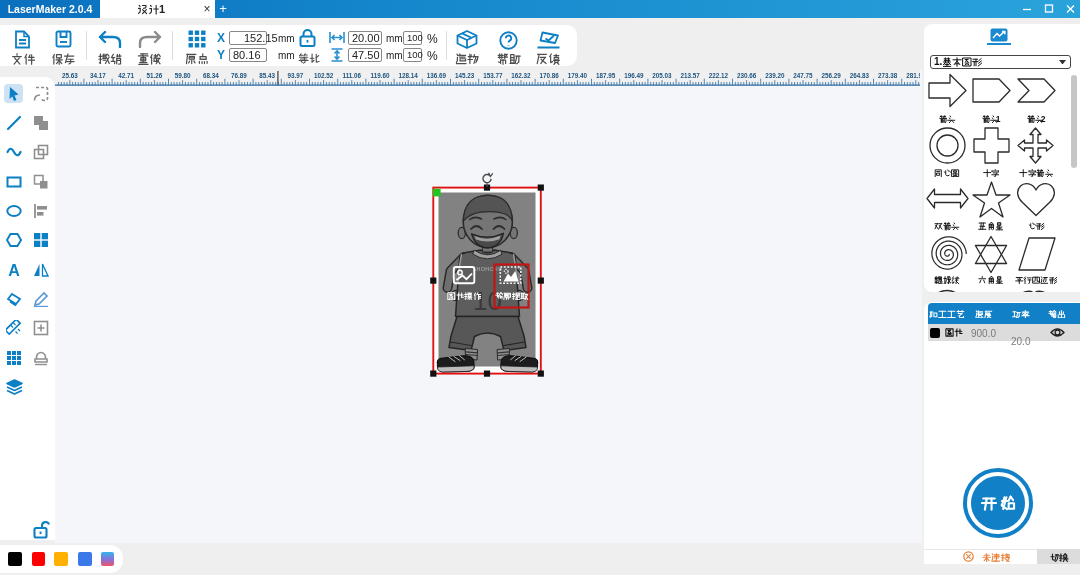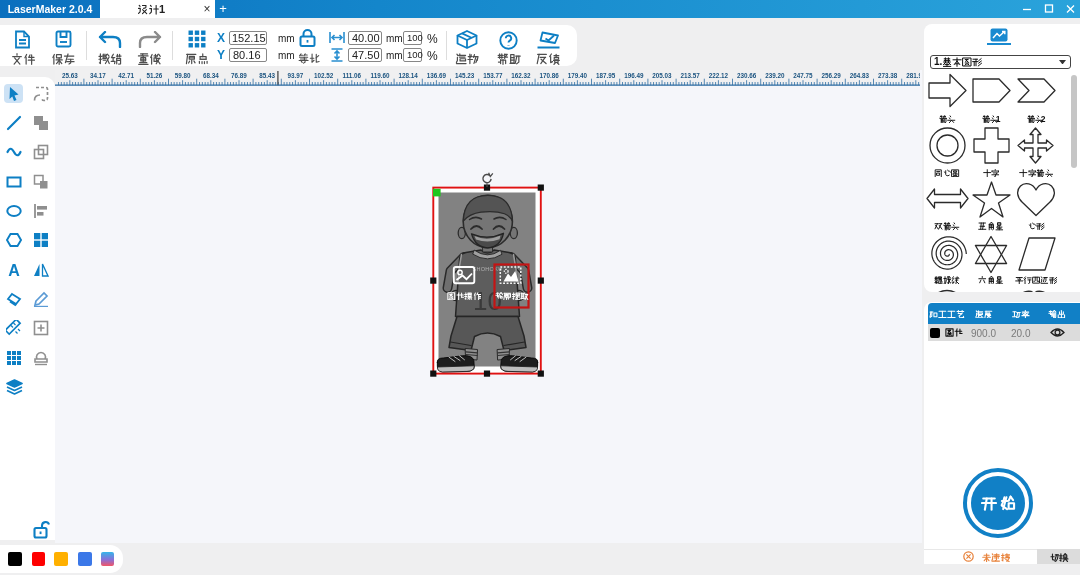--- a/index.html
+++ b/index.html
@@ -200,21 +200,21 @@
         <path d="M26 52 L76 52"></path>
         <path d="M20 70 V86"></path>
         <path d="M42 72 V88"></path>
         <path d="M62 72 V88"></path>
         <path d="M84 70 V86"></path>
       </g>
     </svg>
   </div>
 <div class="abs" style="left:217px;top:31px;color:#0d7fc4;font-weight:bold;font-size:12px">X</div>
 <div class="abs" style="left:217px;top:48px;color:#0d7fc4;font-weight:bold;font-size:12px">Y</div>
-<div class="abs" style="left:229px;top:30.5px;width:38px;height:14px;background:#fff;border:1px solid #878787;border-radius:2px;font-size:11px;color:#222;padding-left:2px;line-height:12px">152.15</div>
+<div class="abs" style="left:229px;top:30.5px;width:38px;height:14px;background:#fff;border:1px solid #878787;border-radius:2px;font-size:11px;color:#222;padding-left:14px;line-height:12px">152.15</div>
 <div class="abs" style="left:229px;top:47.5px;width:38px;height:14px;background:#fff;border:1px solid #878787;border-radius:2px;font-size:11px;color:#222;padding-left:3px;line-height:12px">80.16</div>
 <div class="abs" style="left:278px;top:32.5px;font-size:10px;color:#222">mm</div>
 <div class="abs" style="left:278px;top:49.5px;font-size:10px;color:#222">mm</div>
 <svg class="abs" style="left:299px;top:29px" width="17" height="18" viewBox="0 0 17 18">
     <g fill="none" stroke="#0d7fc4" stroke-width="2">
       <rect x="1.5" y="7.5" width="14" height="9.5" rx="1.5"></rect>
       <path d="M4.5 7.5 V5 a4 4 0 0 1 8 0 V7.5"></path>
       <rect x="7.6" y="11" width="1.8" height="2.6" fill="#0d7fc4" stroke="none"></rect>
     </g>
   </svg>
@@ -246,21 +246,21 @@
 <svg class="abs" style="left:329px;top:32px" width="16" height="11" viewBox="0 0 16 11">
     <g stroke="#2a8fd0" stroke-width="1.6" fill="none">
       <path d="M1 0 V11 M15 0 V11 M3 5.5 H13 M5.5 3 L3 5.5 L5.5 8 M10.5 3 L13 5.5 L10.5 8"></path>
     </g>
   </svg>
 <svg class="abs" style="left:331px;top:48px" width="12" height="14" viewBox="0 0 12 14">
     <g stroke="#2a8fd0" stroke-width="1.6" fill="none">
       <path d="M0.5 1 H11.5 M0.5 13 H11.5 M6 3 V11 M3.5 5.5 L6 3 L8.5 5.5 M3.5 8.5 L6 11 L8.5 8.5"></path>
     </g>
   </svg>
-<div class="abs" style="left:348px;top:30.5px;width:34px;height:14px;background:#fff;border:1px solid #878787;border-radius:2px;font-size:11px;color:#222;padding-left:3px;line-height:12px">40.00</div>
+<div class="abs" style="left:348px;top:30.5px;width:34px;height:14px;background:#fff;border:1px solid #878787;border-radius:2px;font-size:11px;color:#222;padding-left:3px;line-height:12px">20.00</div>
 <div class="abs" style="left:348px;top:47.5px;width:34px;height:14px;background:#fff;border:1px solid #878787;border-radius:2px;font-size:11px;color:#222;padding-left:3px;line-height:12px">47.50</div>
 <div class="abs" style="left:386px;top:32.5px;font-size:10px;color:#222">mm</div>
 <div class="abs" style="left:386px;top:49.5px;font-size:10px;color:#222">mm</div>
 <div class="abs" style="left:403px;top:31px;width:19px;height:14px;background:#fff;border:1px solid #878787;border-radius:2px;font-size:9.5px;color:#222;padding-left:3px;line-height:12px">100</div>
 <div class="abs" style="left:403px;top:47.5px;width:19px;height:14px;background:#fff;border:1px solid #878787;border-radius:2px;font-size:9.5px;color:#222;padding-left:3px;line-height:12px">100</div>
 <div class="abs" style="left:427px;top:31.5px;font-size:12px;color:#222">%</div>
 <div class="abs" style="left:427px;top:48.5px;font-size:12px;color:#222">%</div>
 <div class="abs" style="left:446px;top:31px;width:1px;height:29px;background:#ddd"></div>
 <svg class="abs" style="left:456px;top:30px" width="22" height="19" viewBox="0 0 22 19">
     <g fill="none" stroke="#0d7fc4" stroke-width="1.8" stroke-linejoin="round">
@@ -1168,21 +1168,21 @@
       <g fill="none" stroke="#111" stroke-width="12" stroke-linecap="round" stroke-linejoin="round">
         <path d="M34 8 L29 36"></path>
         <path d="M12 36 H86"></path>
         <path d="M31 36 V90"></path>
         <path d="M66 12 V62"></path>
         <path d="M66 62 H90"></path>
       </g>
     </svg>
   </div>
 <div class="abs" style="left:971px;top:328px;width:26px;font-size:10px;color:#7a7a7a">900.0</div>
-<div class="abs" style="left:1011px;top:328px;width:26px;font-size:10px;color:#7a7a7a">20.0</div>
+<div class="abs" style="left:1011px;top:336px;width:26px;font-size:10px;color:#7a7a7a">20.0</div>
 <svg class="abs" style="left:1050px;top:327px" width="15" height="11" viewBox="0 0 15 11">
     <g fill="none" stroke="#222" stroke-width="1.3">
       <path d="M1 5.5 Q7.5 -1.5 14 5.5 Q7.5 12.5 1 5.5 Z"></path>
       <circle cx="7.5" cy="5.5" r="2.4"></circle>
     </g>
   </svg>
 <div class="abs" style="left:963px;top:468px;width:70px;height:70px;border-radius:50%;border:4px solid #1180c6;background:#fff"></div>
 <div class="abs lbl" style="left:971px;top:476px;width:54px;height:54px;border-radius:50%;background:#1180c6">
     <svg class="cj" width="16" height="16" viewBox="0 0 100 100" style="width:16px;height:16px">
       <g fill="none" stroke="#ffffff" stroke-width="13" stroke-linecap="round" stroke-linejoin="round">

